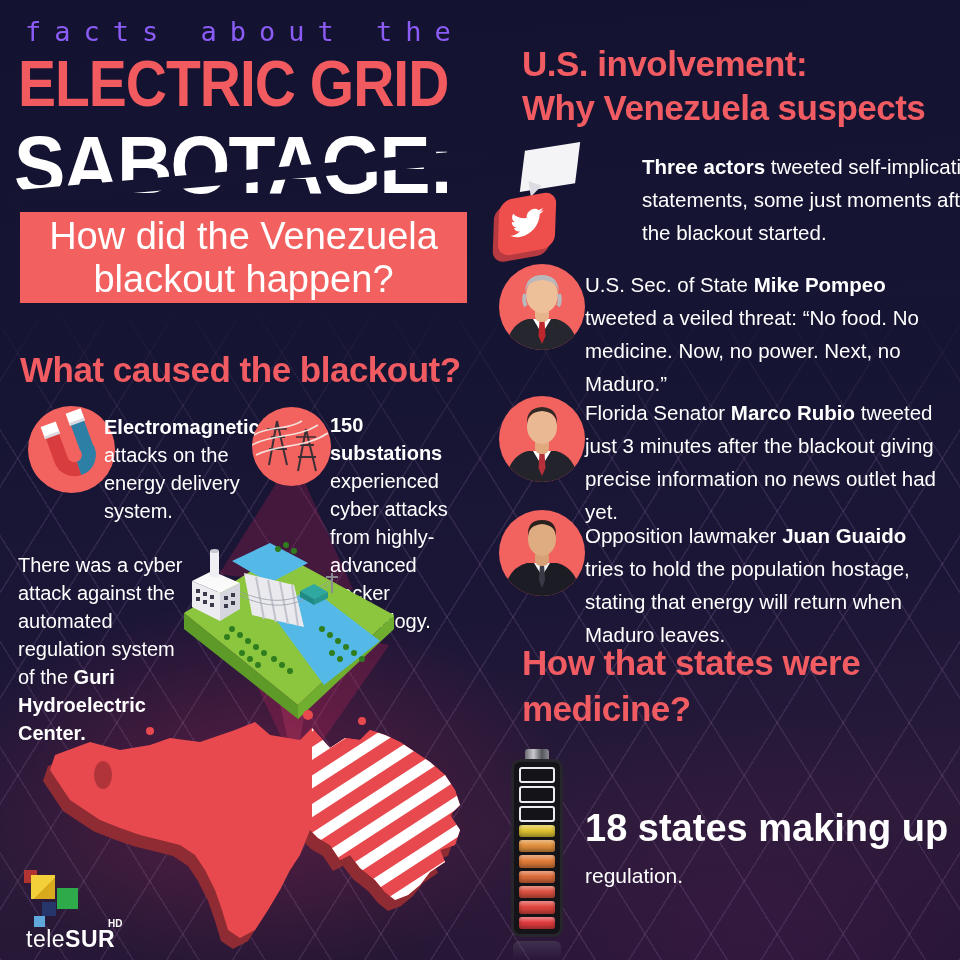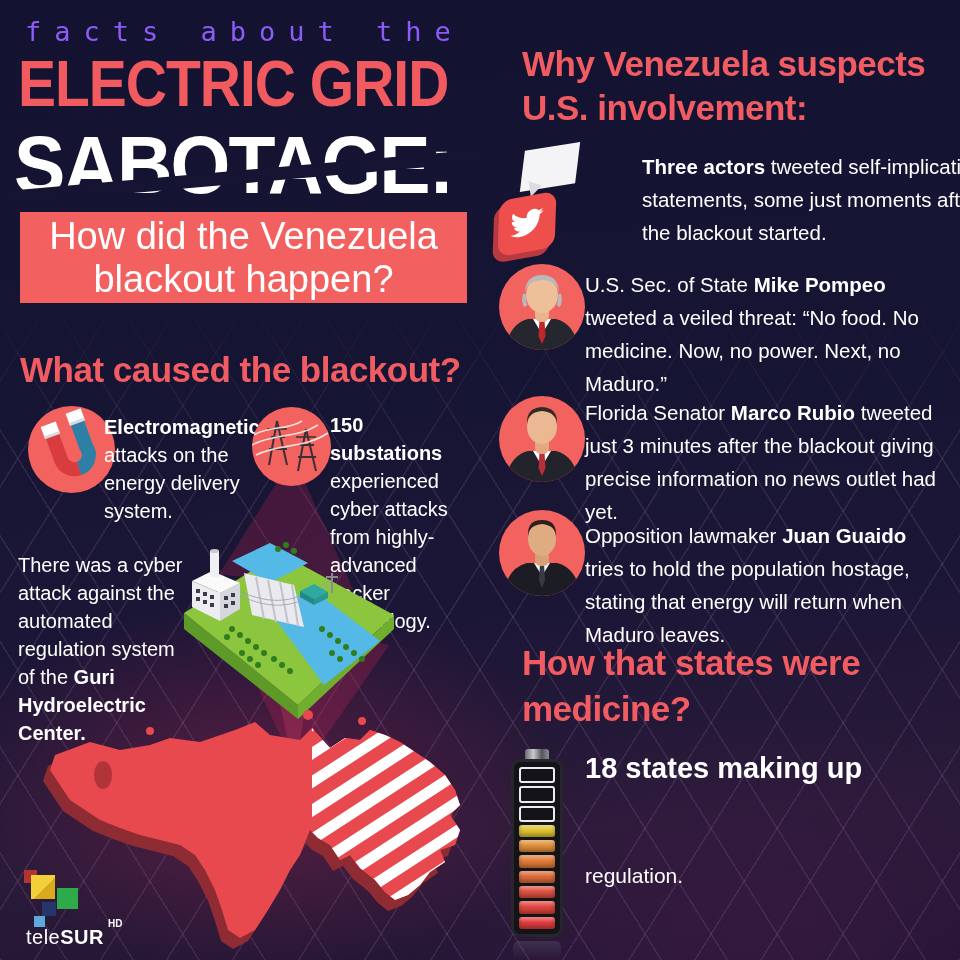--- a/index.html
+++ b/index.html
@@ -68,21 +68,21 @@
   .st1{left:614px;top:150px;margin-left:28px;}
   .st2{left:585px;top:268px;}
   .st3{left:585px;top:396px;}
   .st4{left:585px;top:519px;}
   .avatar{width:86px;height:86px;}
   .av1{left:499px;top:264px;}
   .av2{left:499px;top:396px;}
   .av3{left:499px;top:510px;}
 
   .states-h{left:522px;top:640px;font-size:35px;line-height:46px;letter-spacing:-.5px;}
-  .stat-bold{left:585px;top:750px;font-size:29px;line-height:37px;font-weight:bold;}
+  .stat-bold{left:585px;top:810px;font-size:38px;line-height:37px;font-weight:bold;}
   .stat-rest{left:585px;top:856px;font-size:21px;line-height:40px;}
 
   
   .battery{left:511px;top:749px;width:52px;height:190px;}
   .bat-cap{position:absolute;left:14px;top:0;width:24px;height:12px;border-radius:3px 3px 0 0;
     background:linear-gradient(90deg,#6b6b72,#c9c9cf 35%,#55555c 70%,#8a8a92);}
   .bat-body{position:absolute;left:0;top:10px;width:52px;height:178px;background:#141418;
     border:3px solid #26262c;border-radius:9px;box-sizing:border-box;
     display:flex;flex-direction:column;gap:3px;padding:5px 5px;}
   .seg{flex:1;border-radius:3px;}
@@ -98,21 +98,21 @@
   .bubble-tail{position:absolute;left:30px;top:40px;width:0;height:0;
     border-left:7px solid transparent;border-right:7px solid transparent;
     border-top:14px solid #dcdce2;transform:rotate(18deg);}
   .tile{position:absolute;left:2px;top:52px;width:58px;height:58px;border-radius:13px;
     background:#ee4f4d;transform:rotate(-10deg) skewX(-12deg) scaleY(.95);
     box-shadow:-5px 6px 0 #b63a40;display:flex;align-items:center;justify-content:center;}
 
   
   .logo{left:24px;top:862px;width:120px;height:90px;}
   .sq{position:absolute;}
-  .logo-text{position:absolute;left:2px;top:64px;font-size:20px;color:#fff;letter-spacing:.5px;}
+  .logo-text{position:absolute;left:2px;top:64px;font-size:23px;color:#fff;letter-spacing:.5px;}
   .logo-text .lt{font-weight:normal;}
   .logo-text b{font-weight:bold;}
   .logo-hd{position:absolute;left:84px;top:56px;font-size:10px;font-weight:bold;color:#fff;}
 
   svg{display:block;}
 </style>
 </head>
 <body>
 
 <div class="grid"></div>
@@ -275,22 +275,22 @@
   <div class="sq" style="left:0;top:8px;width:13px;height:13px;background:#b23430;"></div>
   <div class="sq" style="left:7px;top:13px;width:24px;height:24px;background:linear-gradient(135deg,#f3cf3a 55%,#d9a91e 55%);"></div>
   <div class="sq" style="left:33px;top:26px;width:21px;height:21px;background:#2faa4a;"></div>
   <div class="sq" style="left:18px;top:40px;width:14px;height:14px;background:#26366b;"></div>
   <div class="sq" style="left:10px;top:54px;width:11px;height:11px;background:#5fa8dc;"></div>
   <div class="logo-text"><span class="lt">tele</span><b>SUR</b></div>
   <div class="logo-hd">HD</div>
 </div>
 
 <div class="abs h-red why-h">
+  <div>U.S. involvement:</div>
   <div>Why Venezuela suspects</div>
-  <div>U.S. involvement:</div>
 </div>
 
 <div class="abs tweet-wrap">
   <div class="bubble"></div>
   <div class="bubble-tail"></div>
   <div class="tile">
     <svg width="36" height="30" viewBox="0 0 24 20">
       <path fill="#ffffff" d="M23,2.5c-0.8,0.4-1.7,0.6-2.6,0.8c0.9-0.6,1.6-1.5,2-2.5c-0.9,0.5-1.9,0.9-2.9,1.1 C18.6,1,17.4,0.4,16.1,0.4c-2.5,0-4.5,2-4.5,4.5c0,0.4,0,0.7,0.1,1C7.9,5.7,4.6,3.9,2.3,1.2C1.9,1.9,1.7,2.7,1.7,3.5 c0,1.6,0.8,2.9,2,3.7C3,7.2,2.2,7,1.6,6.6v0.1c0,2.2,1.6,4,3.6,4.4c-0.4,0.1-0.8,0.2-1.2,0.2c-0.3,0-0.6,0-0.8-0.1 c0.6,1.8,2.2,3.1,4.2,3.1c-1.5,1.2-3.5,1.9-5.6,1.9c-0.4,0-0.7,0-1.1-0.1c2,1.3,4.4,2,6.9,2c8.3,0,12.8-6.9,12.8-12.8 c0-0.2,0-0.4,0-0.6C21.6,4.2,22.4,3.4,23,2.5z"></path>
     </svg>
   </div>

